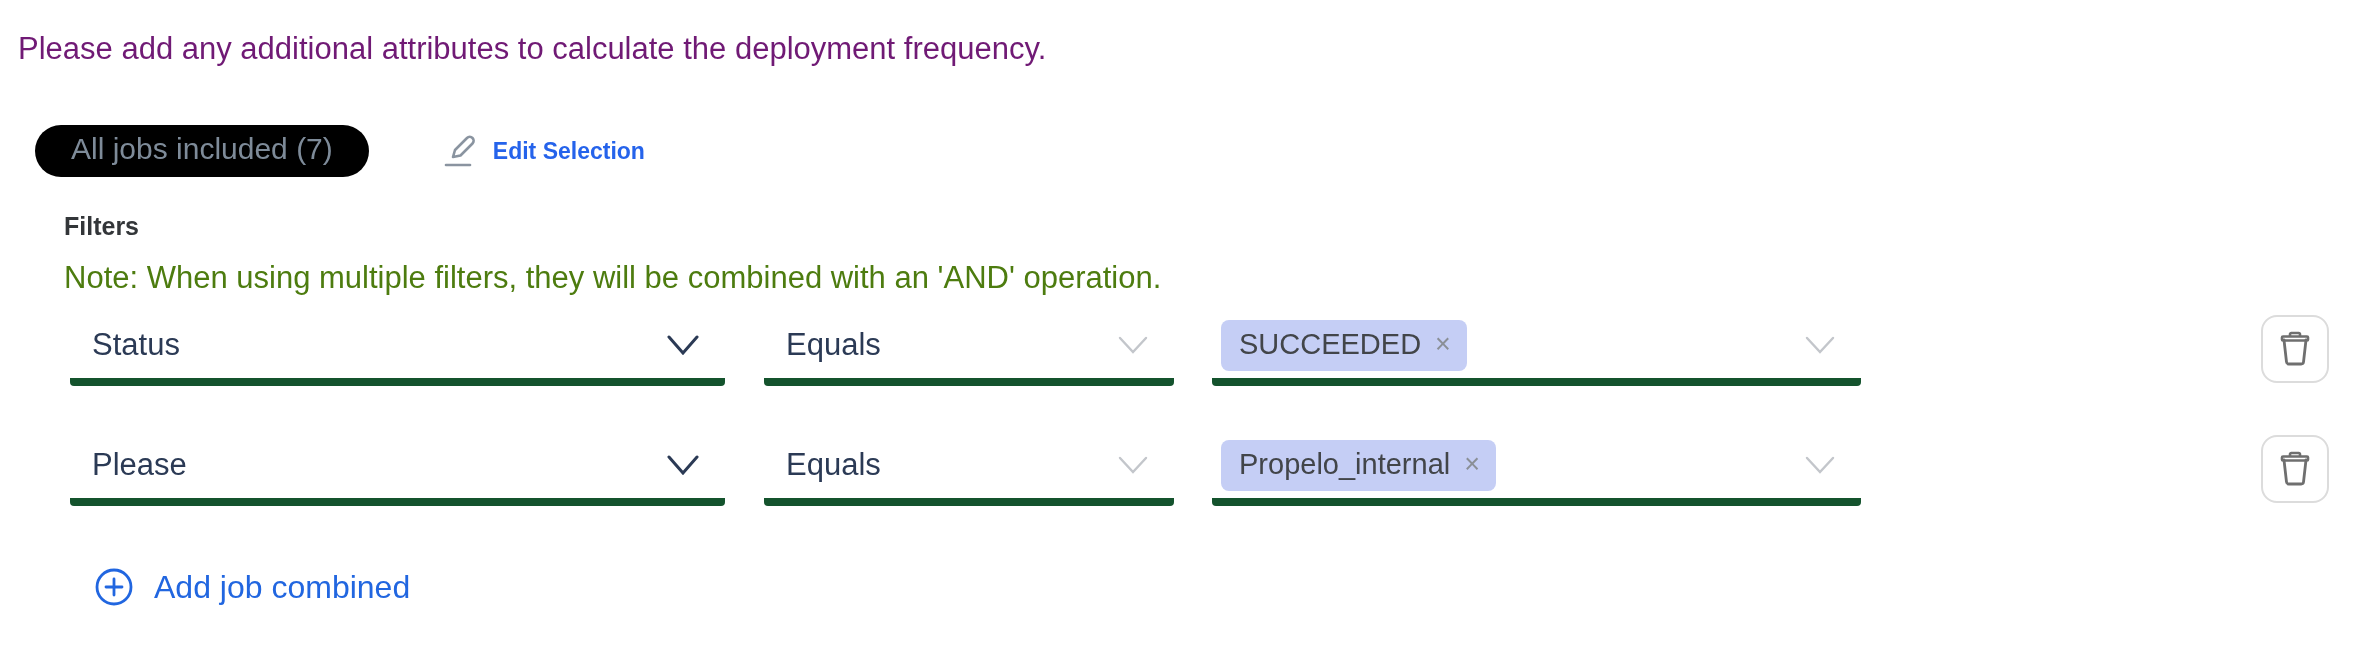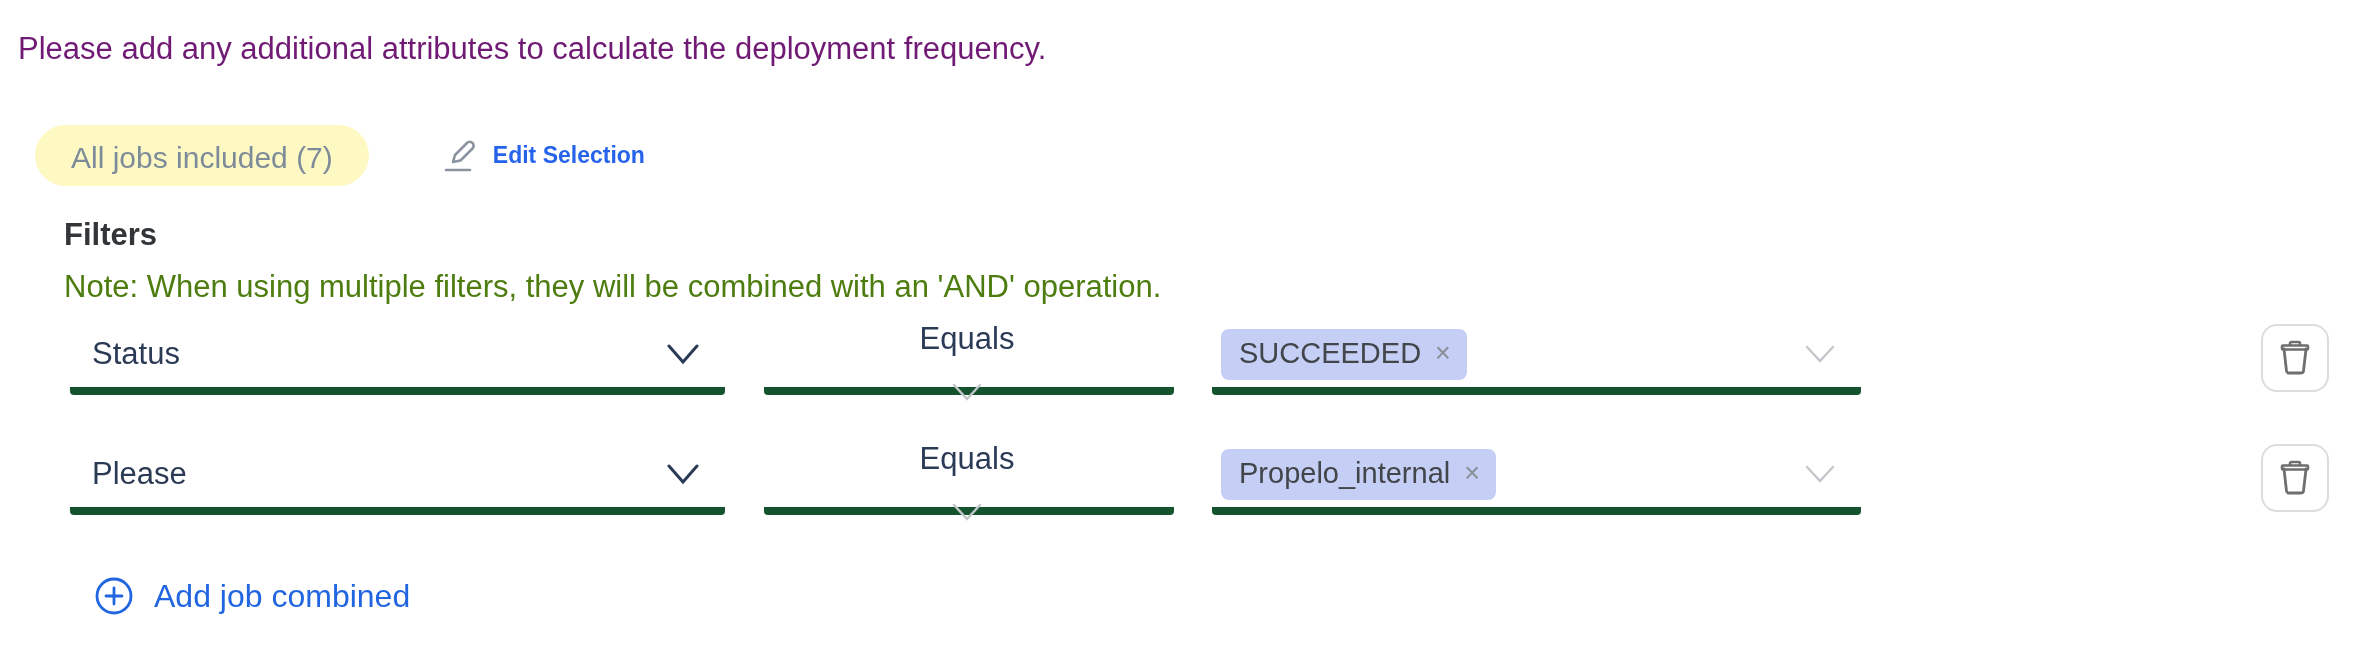--- a/index.html
+++ b/index.html
@@ -20,43 +20,43 @@
     line-height: 38px;
     color: #701a75;
   }
 
   .jobs-row {
     display: flex;
     align-items: center;
     margin: 57px 0 0 35px;
   }
   .jobs-badge {
-    background: #fef9c3;
+    background: #000000;
     color: #7e8b99;
     border-radius: 40px;
-    padding: 16px 36px 11px 36px;
+    padding: 7px 36px 11px 36px;
     font-size: 30px;
     line-height: 34px;
     white-space: nowrap;
   }
   .edit-btn {
     display: flex;
     align-items: center;
     gap: 16px;
     margin-left: 74px;
     color: #2563eb;
     font-size: 23px;
     font-weight: 700;
     cursor: pointer;
   }
   .edit-btn svg { display: block; }
 
   .filters-heading {
     margin: 30px 0 12px 64px;
-    font-size: 31px;
+    font-size: 25px;
     font-weight: 700;
     color: #333639;
     line-height: 38px;
   }
   .filters-note {
     margin: 14px 0 0 64px;
     font-size: 31px;
     color: #4d7c0f;
     line-height: 38px;
   }
@@ -76,21 +76,21 @@
     border-bottom: 8px solid #14532d;
     border-radius: 0 0 4px 4px;
     display: flex;
     align-items: center;
     justify-content: space-between;
     padding: 0 26px 0 22px;
     cursor: pointer;
     gap: 26px;
   }
   .sel-field { width: 655px; }
-  .sel-op { width: 410px; margin-left: 39px; flex-direction: column; }
+  .sel-op { width: 410px; margin-left: 39px; }
   .sel-values { width: 649px; margin-left: 38px; padding-left: 9px; align-items: center; }
 
   .sel-label {
     font-size: 31px;
     color: #2b3a55;
     white-space: nowrap;
   }
   .chev-dark svg, .chev-light svg { display: block; }
 
   .tag {

